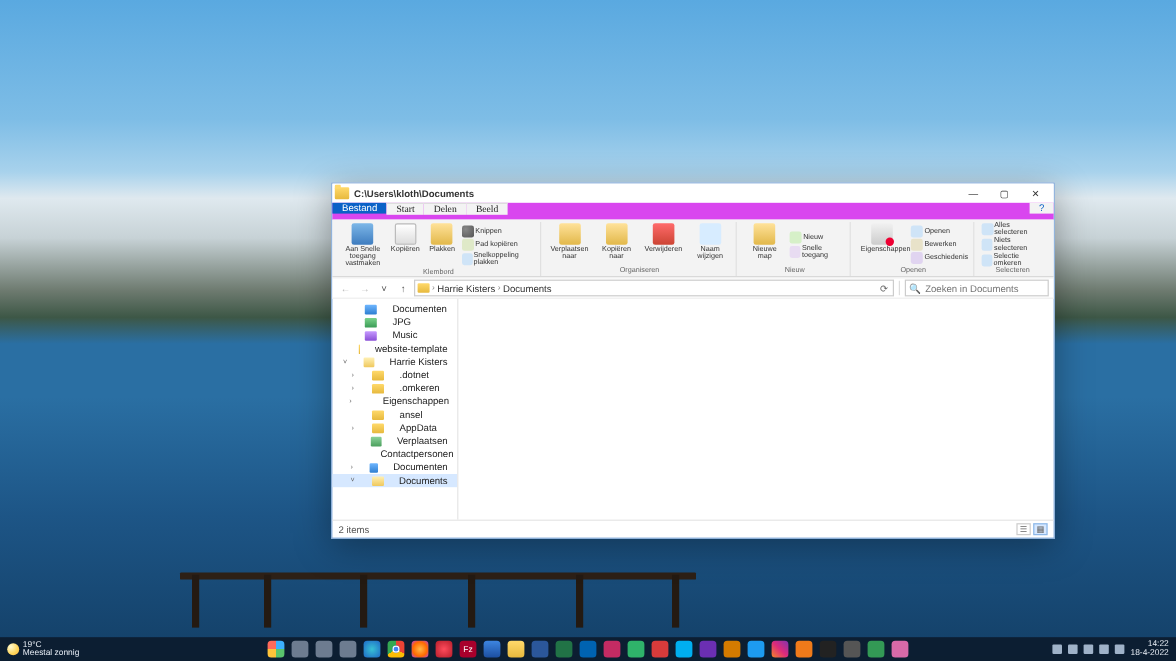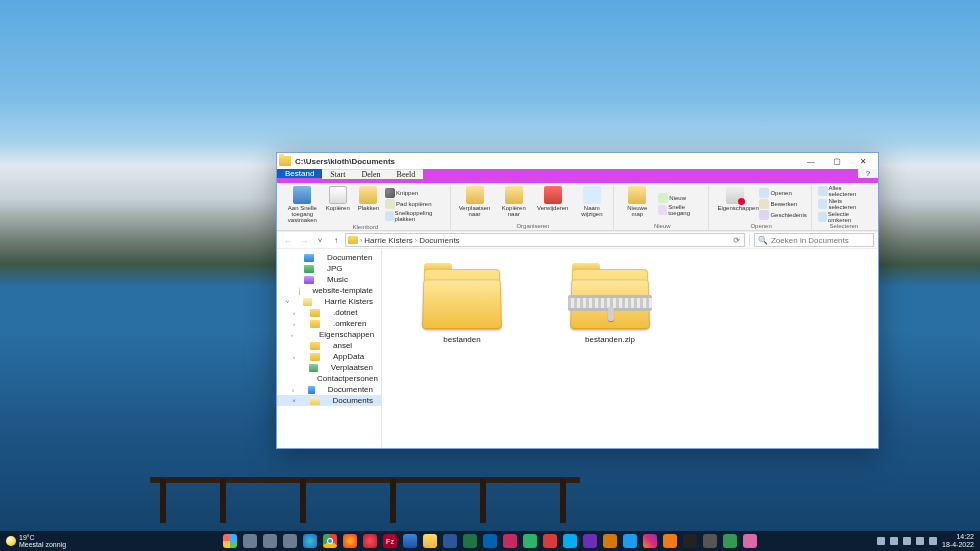--- a/index.html
+++ b/index.html
@@ -440,46 +440,29 @@
             <span class="exp">›</span>
             <span class="tico doc"></span>
             <span>Documenten</span>
           </div>
           <div class="tn d1 sel">
             <span class="exp">˅</span>
             <span class="tico folder-o"></span>
             <span>Documents</span>
           </div>
         </div>
-      <div class="content" id="content">
-          <div class="item">
-            <div class="big-ico">
-              <div class="big-folder">
-                <div class="tab"></div>
-                <div class="back"></div>
-                <div class="front"></div>
-              </div>
-            </div>
-            <div class="ilabel">bestanden</div>
-          </div>
-          <div class="item">
-            <div class="big-ico">
-              <div class="big-folder">
-                <div class="tab"></div>
-                <div class="back"></div>
-                <div class="front"></div>
-                <div class="zip-overlay"></div>
-                <div class="zip-pull"></div>
-              </div>
-            </div>
-            <div class="ilabel">bestanden.zip</div>
-          </div>
-        </div>
-    </div>
-
+    </div>
+
+    <div class="statusbar">
+      <span>2 items</span>
+      <div class="viewbtns">
+        <div class="vb">☰</div>
+        <div class="vb on">▦</div>
+      </div>
+    </div>
   </div>
 
   <div class="taskbar">
     <div class="weather">
       <div class="wico"></div>
       <div>
         <div>19°C</div>
         <div>Meestal zonnig</div>
       </div>
     </div>

